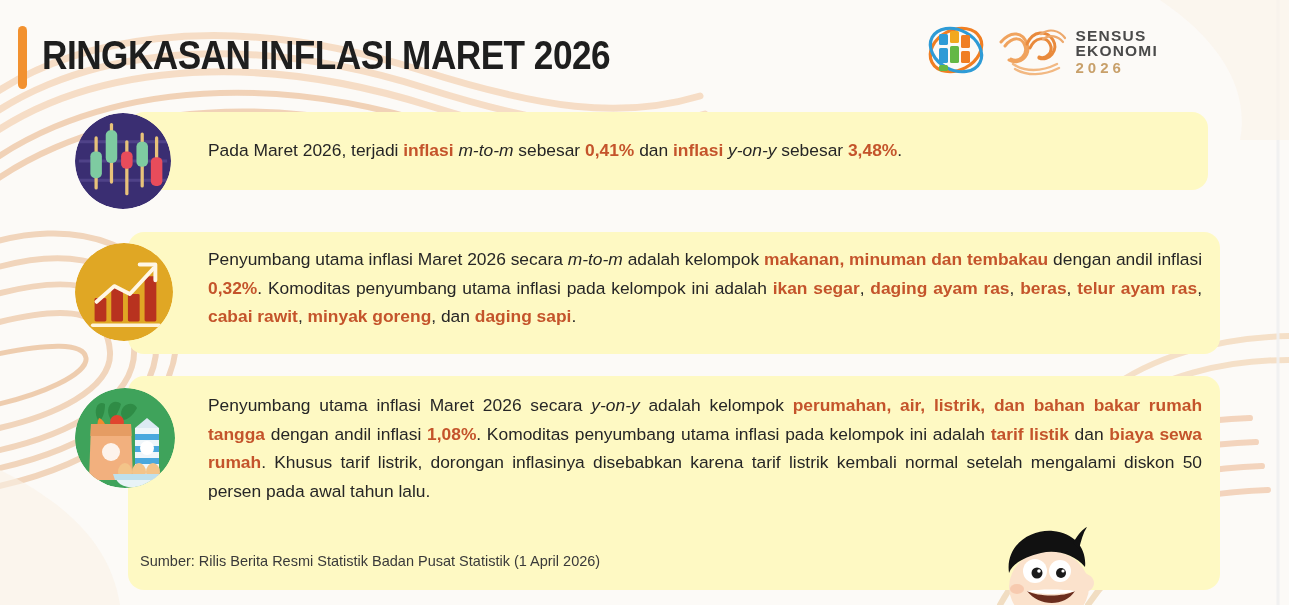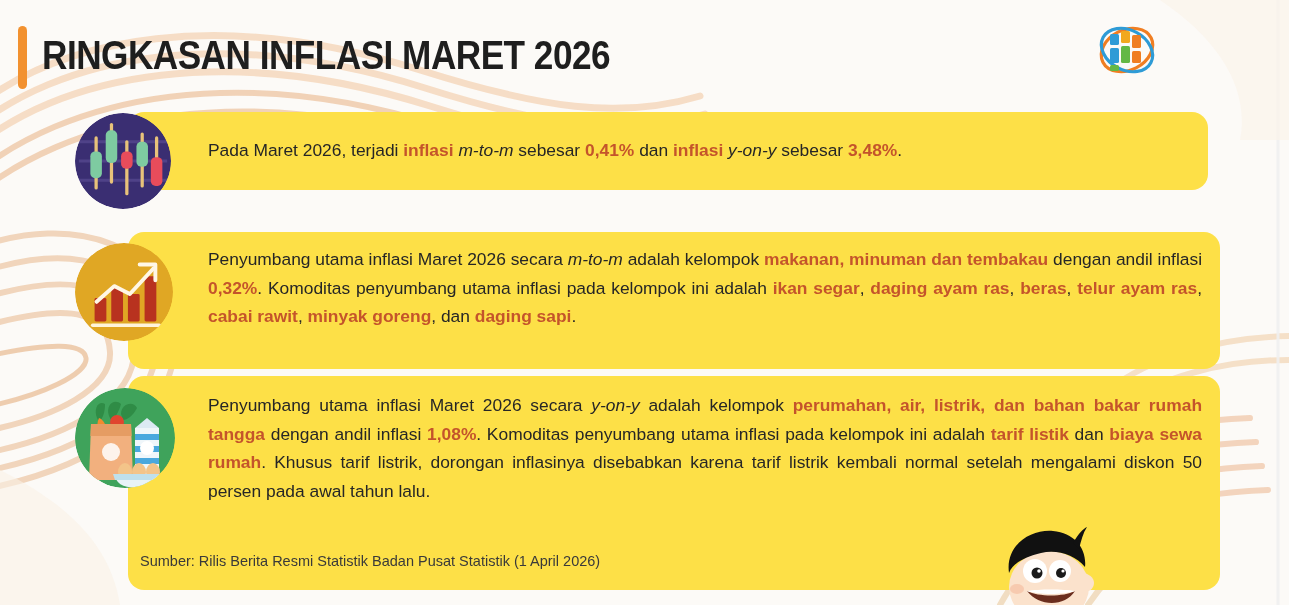--- a/index.html
+++ b/index.html
@@ -37,33 +37,33 @@
   .se-text .l1, .se-text .l2 {
     font-size:15.5px; font-weight:bold; color:#4A4A4A; letter-spacing:1.2px;
   }
   .se-text .l3 {
     font-size:15px; font-weight:bold; color:#C8A06A; letter-spacing:4px; margin-top:1px;
   }
 
   
   .card {
     position:absolute; z-index:2;
-    background:#fde047; border-radius:16px;
+    background:#fef9c3; border-radius:16px;
   }
   .card-text {
     color:#262626; font-size:17.4px; line-height:1.64;
     text-align:justify; text-justify:inter-word;
   }
   .hl { color:#C4542B; font-weight:bold; }
   .it { font-style:italic; }
 
   #card1 { left:128px; top:112px; width:1080px; height:78px; }
   #card1 .card-text { padding:24px 22px 0 80px; white-space:nowrap; }
 
-  #card2 { left:128px; top:232px; width:1092px; height:137px; }
+  #card2 { left:128px; top:232px; width:1092px; height:122px; }
   #card2 .card-text { padding:13px 18px 0 80px; }
 
   #card3 { left:128px; top:376px; width:1092px; height:214px; }
   #card3 .card-text { padding:15px 18px 0 80px; }
 
   
   .icon-circle { position:absolute; z-index:4; border-radius:50%; overflow:hidden; }
   #icon1 { left:75px; top:113px;  width:96px; height:96px; }
   #icon2 { left:75px; top:243px;  width:98px; height:98px; }
   #icon3 { left:75px; top:388px;  width:100px; height:100px; }
@@ -152,20 +152,47 @@
       <ellipse cx="31" cy="28" rx="27" ry="20" fill="none" stroke="#2E9BD6" stroke-width="3.2" transform="rotate(28 31 28)"></ellipse>
       <rect x="14" y="12" width="9" height="11" rx="1.6" fill="#2E9BD6"></rect>
       <rect x="25" y="9" width="9" height="12" rx="1.6" fill="#F2A81E"></rect>
       <rect x="36" y="13" width="9" height="13" rx="1.6" fill="#F07E22"></rect>
       <rect x="14" y="26" width="9" height="15" rx="1.6" fill="#2E9BD6"></rect>
       <rect x="25" y="24" width="9" height="17" rx="1.6" fill="#64B845"></rect>
       <rect x="36" y="29" width="9" height="12" rx="1.6" fill="#F07E22"></rect>
       <rect x="14" y="43" width="9" height="6" rx="1.6" fill="#64B845"></rect>
     </svg>
 
+    <div class="logo-se">
+      <svg class="se-mark" viewBox="0 0 72 54">
+        <g fill="none" stroke-linecap="round">
+          <g stroke="#F0A35E" stroke-width="3">
+            <path d="M4,18 C 14,6 26,8 30,20 C 34,32 22,42 12,36"></path>
+            <path d="M8,22 C 16,12 25,13 28,22 C 31,31 22,39 14,35"></path>
+          </g>
+          <g stroke="#E98A3C" stroke-width="3">
+            <path d="M30,20 C 36,6 50,6 56,16 C 62,26 52,38 42,34"></path>
+            <path d="M33,24 C 38,13 49,12 53,20 C 57,28 49,36 42,33"></path>
+          </g>
+          <g stroke="#F2B882" stroke-width="2.4">
+            <path d="M16,40 C 28,48 44,48 60,40"></path>
+            <path d="M18,45 C 30,52 46,52 62,44"></path>
+          </g>
+          <g stroke="#EDA96D" stroke-width="2.2">
+            <path d="M44,10 C 52,4 62,6 68,14"></path>
+            <path d="M46,15 C 53,10 61,12 66,18"></path>
+          </g>
+        </g>
+      </svg>
+      <div class="se-text">
+        <div class="l1">SENSUS</div>
+        <div class="l2">EKONOMI</div>
+        <div class="l3">2026</div>
+      </div>
+    </div>
   </div>
 </div>
 
 <div class="card" id="card1">
   <div class="card-text"><span>Pada Maret 2026, terjadi </span><span class="hl">inflasi </span><span class="it">m-to-m</span><span>  sebesar </span><span class="hl">0,41%</span><span> dan </span><span class="hl">inflasi </span><span class="it">y-on-y</span><span> sebesar </span><span class="hl">3,48%</span><span>.</span></div>
 </div>
 <div class="icon-circle" id="icon1">
   <svg viewBox="0 0 100 100">
     <circle cx="50" cy="50" r="50" fill="#3A2E72"></circle>
     <g opacity="0.22" stroke="#9C8FD6" stroke-width="3">

